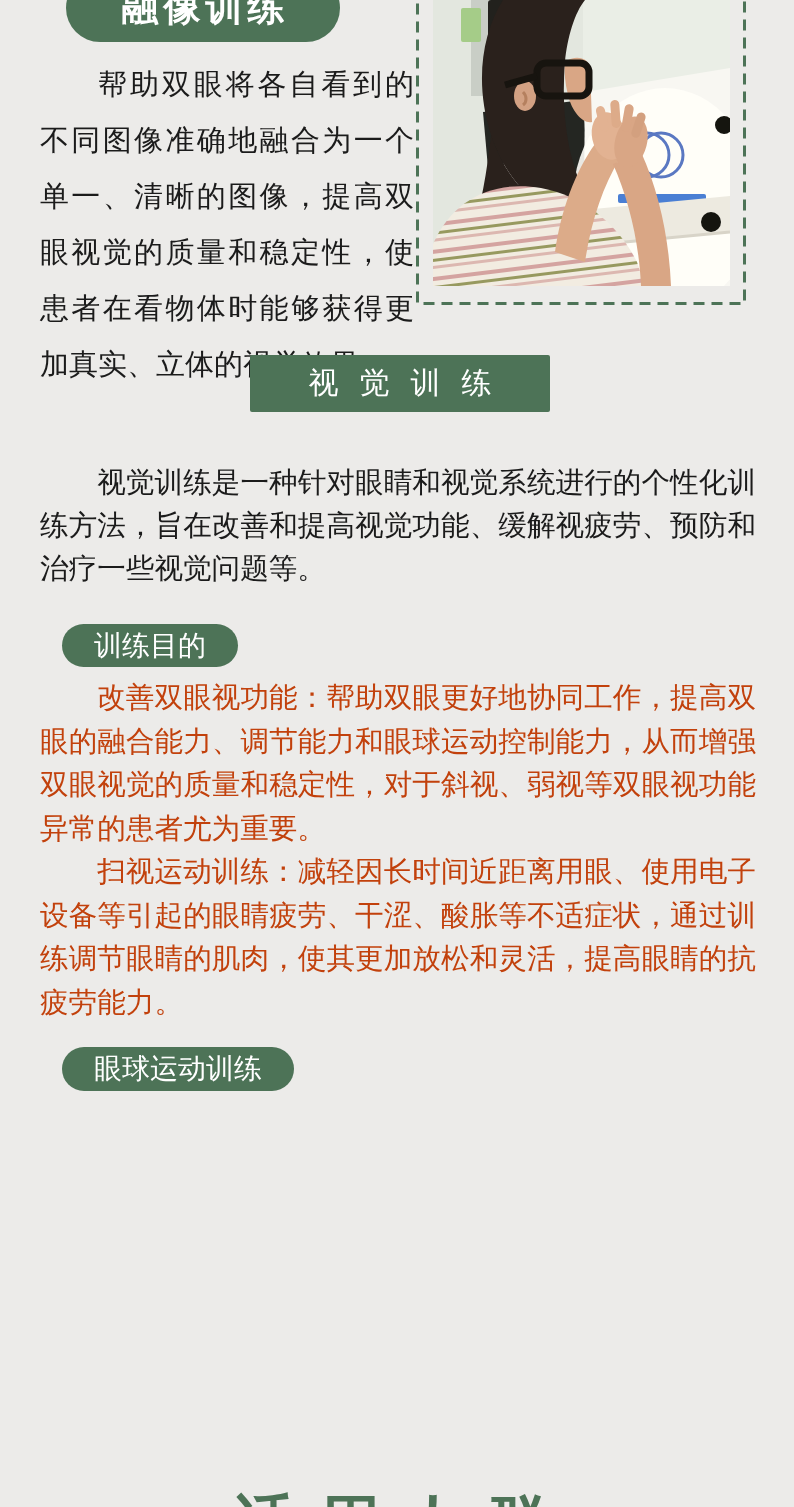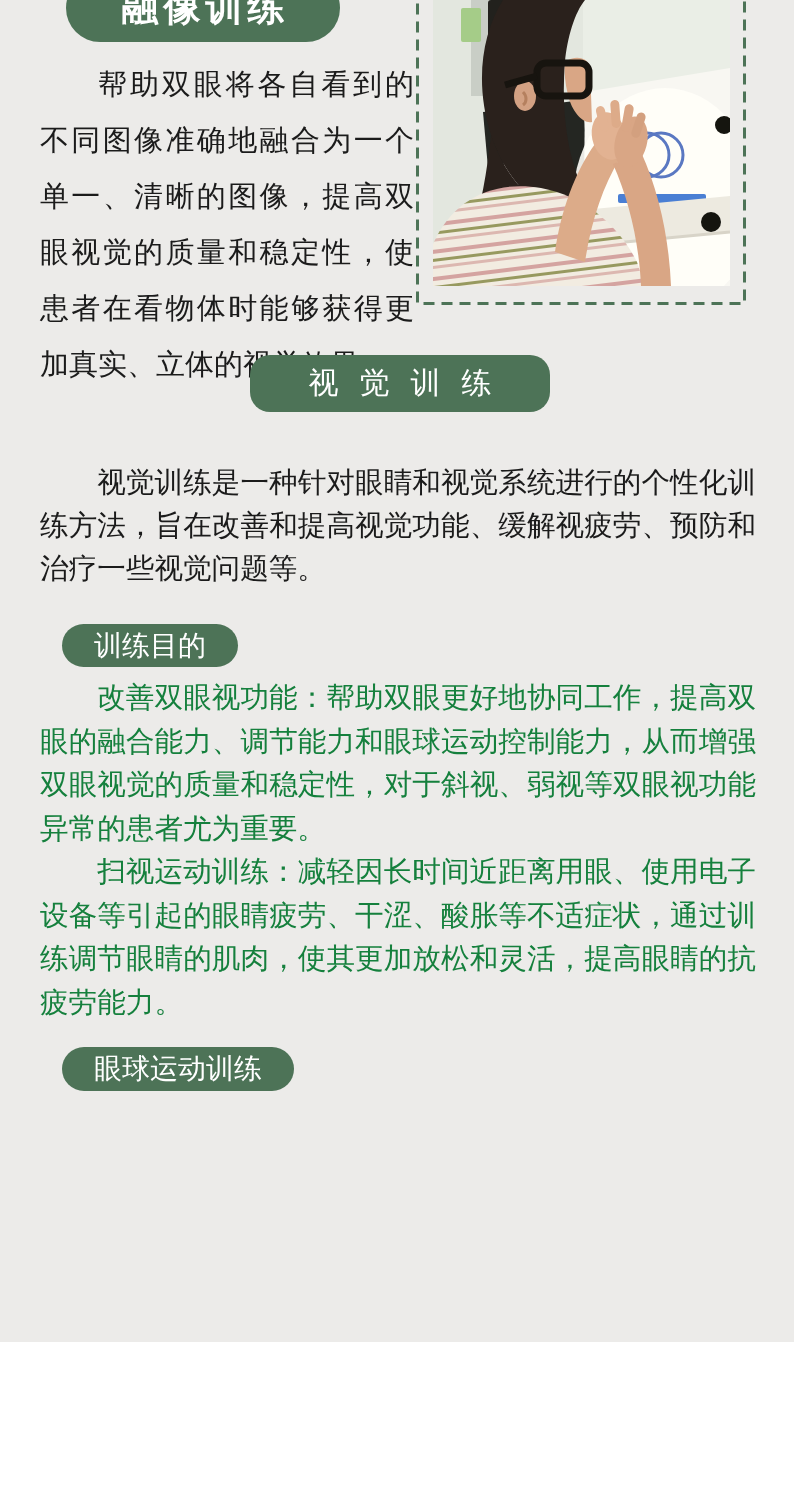--- a/index.html
+++ b/index.html
@@ -1,18 +1,18 @@
 <!DOCTYPE html>
 <html><head>
 <meta charset="utf-8">
 <style>
   * { margin:0; padding:0; box-sizing:border-box; }
   html,body { width:794px; }
   .page {
-    position:relative; width:794px; height:1342px;
+    position:relative; width:794px; height:1507px;
     background:#ecebe9; overflow:hidden;
     font-family:"Liberation Sans","DejaVu Sans",sans-serif;
     color:#1b1b1b;
   }
   .pill, .badge-top, .section-title {
     background:#4d7357; color:#ffffff;
     display:flex; align-items:center; justify-content:center;
   }
   .badge-top {
     position:absolute; left:66px; top:-26px; width:274px; height:68px;
@@ -24,39 +24,39 @@
     font-size:29px; line-height:56px;
     text-align:justify; text-indent:2em;
   }
   .photo-frame { position:absolute; left:415px; top:-16px; width:332px; height:322px; }
   .photo {
     position:absolute; left:433px; top:0; width:297px; height:286px;
     overflow:hidden; background:#e3e7df;
   }
   .section-title {
     position:absolute; left:250px; top:355px; width:300px; height:57px;
-    border-radius:20px; font-size:30px; letter-spacing:21px; padding-left:21px;
+    border-radius:2px; font-size:30px; letter-spacing:21px; padding-left:21px;
   }
   .intro-para {
     position:absolute; left:40px; top:461px; width:716px;
     font-size:28.6px; line-height:43px;
     text-align:justify; text-indent:2em;
   }
   .pill {
     position:absolute; left:62px; height:43px; border-radius:22px;
     padding:0 32px; font-size:28px;
   }
   .pill-purpose { top:624px; }
   .pill-eye { top:1047px; height:44px; }
   .para-block { position:absolute; left:40px; width:716px; }
   .block-purpose { top:676px; }
   .block-eye { top:1101px; }
   .para-block p {
     font-size:28.6px; line-height:43.5px;
-    text-align:justify; text-indent:2em; color:#15803d;
+    text-align:justify; text-indent:2em; color:#c2410c;
   }
   .big-title {
     position:absolute; left:0; top:1482px; width:794px;
     text-align:center; color:#4d7357; font-weight:bold;
     font-size:62px; letter-spacing:22px; padding-left:11px;
     white-space:nowrap;
   }
 </style>
 </head>
 <body>

